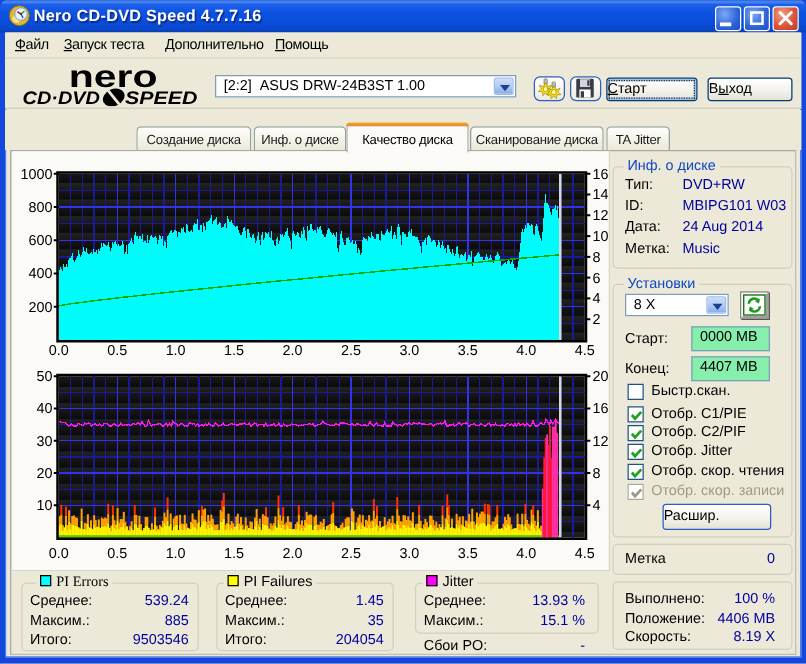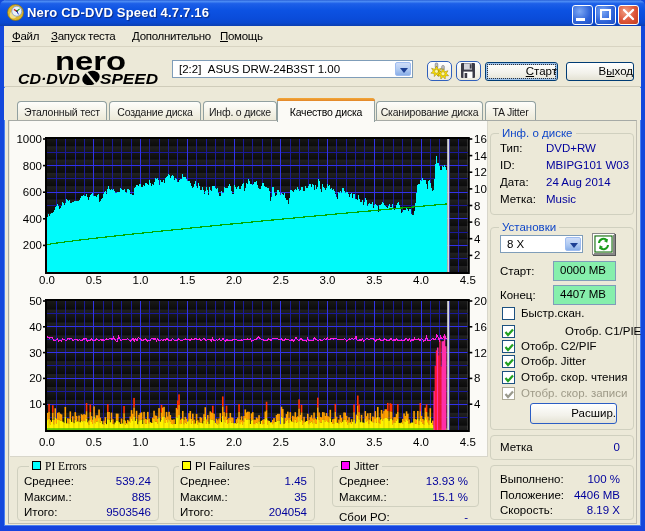--- a/index.html
+++ b/index.html
@@ -24,21 +24,21 @@
 
 #toolbar { position:absolute; left:4px; top:47px; width:637px; height:40px; background:#ece9d8; border-bottom:1px solid #cfccba; }
 #logo { position:absolute; left:12px; top:3px; width:148px; height:35px; }
 #combo { position:absolute; left:168px; top:13px; width:241px; height:18px; background:#fff; border:1px solid #7f9db9; }
 #combo .ctext { position:absolute; left:6px; top:2px; font-size:11.5px; }
 #combo .carr { position:absolute; right:1px; top:1px; width:16px; height:14px; background:linear-gradient(180deg,#cfddf8 0%,#b3ccf2 50%,#88aee8 100%); border:1px solid #9ebcf0; border-radius:2px; }
 #combo .carr:after { content:""; position:absolute; left:4px; top:5px; border-left:4px solid transparent; border-right:4px solid transparent; border-top:5px solid #1c3f94; }
 .iconbtn { position:absolute; top:14px; width:25px; height:20px; border:1.5px solid #3060bc; border-radius:5px; background:linear-gradient(180deg,#fff,#eceade); }
 #ib1 { left:423px; }
 #ib2 { left:452px; }
-.xpbtn { position:absolute; font-size:11.5px; text-align:right; border:1px solid #003c74; border-radius:3px; background:linear-gradient(180deg,#fff 0%,#f2f1ea 60%,#e4e2d4 100%); }
+.xpbtn { position:absolute; font-size:11.5px; text-align:left; border:1px solid #003c74; border-radius:3px; background:linear-gradient(180deg,#fff 0%,#f2f1ea 60%,#e4e2d4 100%); }
 #btn-start { left:481px; top:15px; width:73px; height:19px; line-height:17px; box-shadow:inset 0 0 0 2px #9ec2ea; }
 #btn-start:after { content:""; position:absolute; inset:1px; border:1px dotted #333; }
 #btn-exit { left:562px; top:15px; width:68px; height:19px; line-height:17px; }
 
 #tabstrip { position:absolute; left:4px; top:88px; width:637px; height:32px; background:#ece9d8; }
 .tab { position:absolute; top:13px; height:19px; background:linear-gradient(180deg,#fefefb,#ece9d8); border:1px solid #91a0a0; border-bottom:none; border-radius:4px 4px 0 0; font-size:10.5px; letter-spacing:-0.2px; text-align:center; color:#1a1a1a; padding-top:4px; white-space:nowrap; }
 #tab-active { position:absolute; top:10px; height:24px; background:#fbfaf6; border:1px solid #91a0a0; border-bottom:none; border-radius:4px 4px 0 0; font-size:10.5px; letter-spacing:-0.2px; text-align:center; padding-top:7px; z-index:3; white-space:nowrap; }
 #tab-active:before { content:""; position:absolute; left:-1px; right:-1px; top:-1px; height:3px; background:linear-gradient(180deg,#f3a838,#e2862a); border-radius:4px 4px 0 0; }
 
 #page { position:absolute; left:8px; top:120px; width:629px; height:404px; background:#ece9d8; border:1px solid #a6aaa6; border-bottom-color:#c0beb2; border-right-color:#c0beb2; }
@@ -118,21 +118,20 @@
     <rect x="4" y="1" width="14" height="15" rx="1" fill="#3c3c48"></rect>
     <rect x="7" y="1.4" width="8" height="6.2" fill="#d4d4dc"></rect>
     <rect x="12.8" y="2.2" width="1.8" height="4.4" fill="#3c3c48"></rect>
     <rect x="6.5" y="9.6" width="9" height="6.4" fill="#fff"></rect>
     <rect x="7.6" y="11" width="2.6" height="5" fill="#3c3c48"></rect>
   </svg></div>
   <div class="xpbtn" id="btn-start"><u>С</u>тарт</div>
   <div class="xpbtn" id="btn-exit">В<u>ы</u>ход</div>
 </div>
 <div id="tabstrip">
-  <div class="tab" style="left:13px; width:90px;">Эталонный тест</div>
   <div class="tab" style="left:105px; width:92px;">Создание диска</div>
   <div class="tab" style="left:199px; width:74px;">Инф. о диске</div>
   <div id="tab-active" style="left:273px; width:98px;">Качество диска</div>
   <div class="tab" style="left:372px; width:107px;">Сканирование диска</div>
   <div class="tab" style="left:481px; width:51px;">TA Jitter</div>
 </div>
 <div id="page">
   <div id="chartpanel"></div>
 </div>
 <div class="abs" style="left:0;top:0;">
@@ -1174,21 +1173,21 @@
   <div class="field" style="left:553px; top:261px; width:63px; height:20px;">0000 MB</div>
   <div class="row" style="left:500px; top:289px;">Конец:</div>
   <div class="field" style="left:553px; top:285px; width:63px; height:20px;">4407 MB</div>
   <div class="cb" style="left:502px; top:307px; border-color:#1c5180;"></div>
     <div class="cbl" style="left:521px; top:307px;">Быстр.скан.</div>
     <div class="cb" style="left:502px; top:325px; border-color:#1c5180;">
       <svg width="13" height="13" viewBox="0 0 13 13">
         <path d="M2.5 6 L5 9 L10 3.5" stroke="#21a121" stroke-width="2.2" fill="none"></path>
       </svg>
     </div>
-    <div class="cbl" style="left:521px; top:325px;margin-left:44px;">Отобр. C1/PIE</div>
+    <div class="cbl" style="left:521px; top:325px;">Отобр. C1/PIE</div>
     <div class="cb" style="left:502px; top:340px; border-color:#1c5180;">
       <svg width="13" height="13" viewBox="0 0 13 13">
         <path d="M2.5 6 L5 9 L10 3.5" stroke="#21a121" stroke-width="2.2" fill="none"></path>
       </svg>
     </div>
     <div class="cbl" style="left:521px; top:340px;">Отобр. C2/PIF</div>
     <div class="cb" style="left:502px; top:355px; border-color:#1c5180;">
       <svg width="13" height="13" viewBox="0 0 13 13">
         <path d="M2.5 6 L5 9 L10 3.5" stroke="#21a121" stroke-width="2.2" fill="none"></path>
       </svg>

